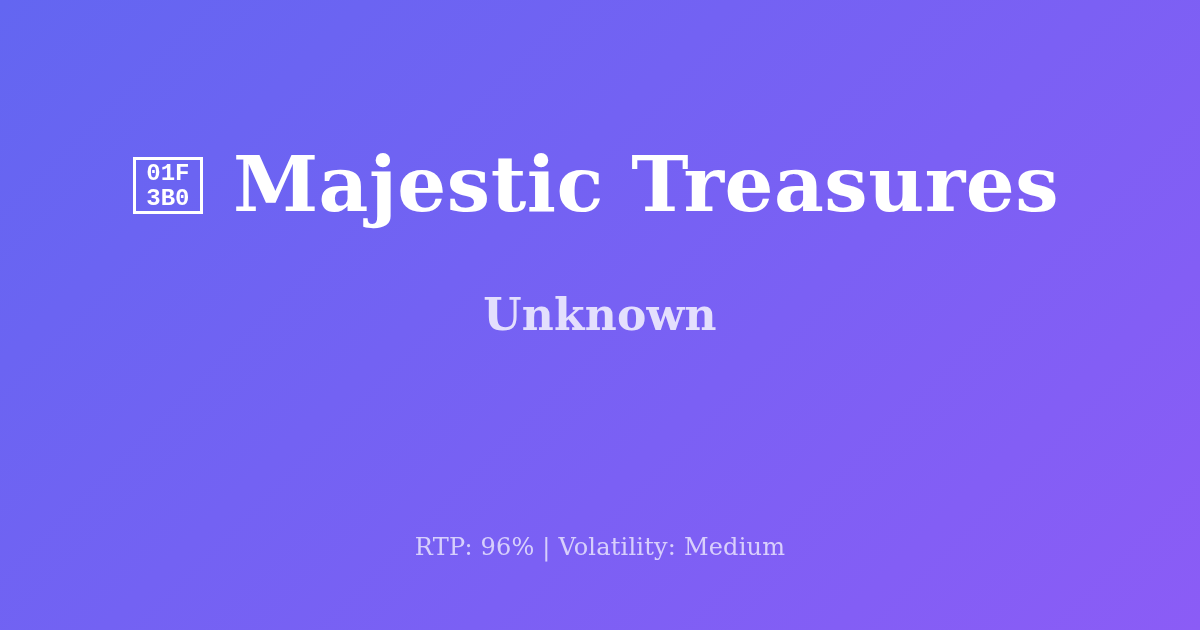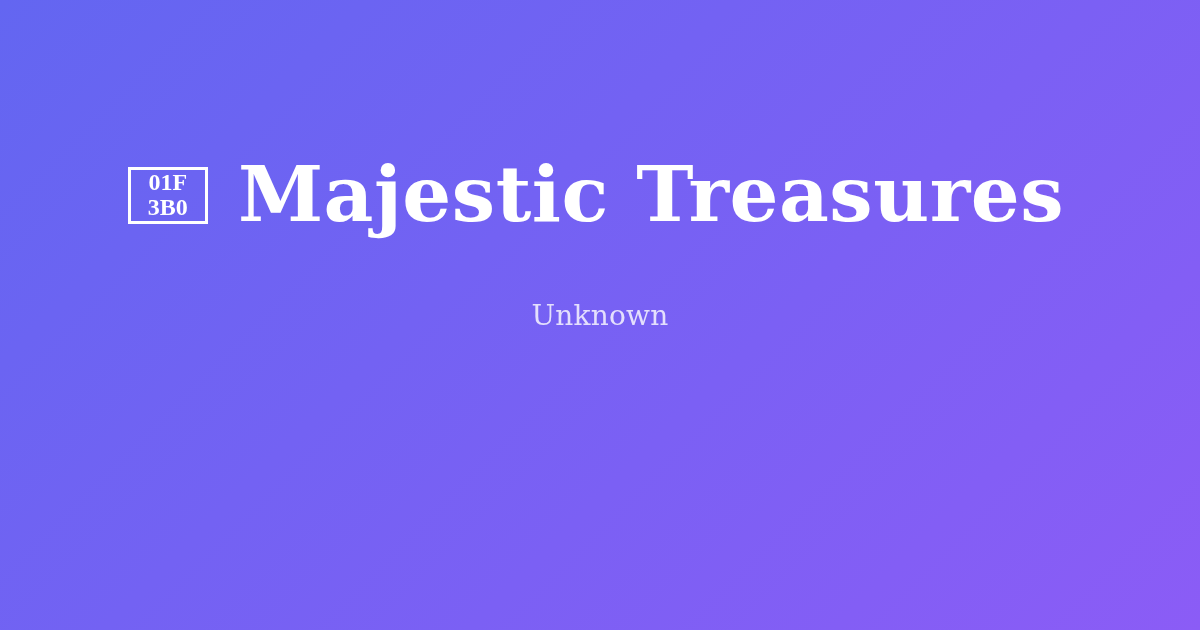--- a/index.html
+++ b/index.html
@@ -48,25 +48,25 @@
     gap: 22px;
     white-space: nowrap;
   }
 
   
   .tofu {
     display: inline-flex;
     flex-direction: column;
     align-items: center;
     justify-content: center;
-    width: 80px;
+    width: 70px;
     height: 57px;
     box-sizing: border-box;
     border: 3px solid #ffffff;
-    font-family: Liberation Serif, serif;
+    font-family: Liberation Mono, monospace;
     font-size: 24px;
     font-weight: 700;
     line-height: 25px;
     letter-spacing: 0px;
     color: #ffffff;
     flex: none;
     position: relative;
     top: 1px;
   }
 
@@ -81,22 +81,22 @@
     font-weight: 700;
     color: #ffffff;
     line-height: 1.05;
     letter-spacing: 0.5px;
     margin: 8px;
   }
 
   .provider {
     margin-top: 56px;
     font-family: "DejaVu Serif", "Liberation Serif", serif;
-    font-size: 28px;
-    font-weight: 400;
+    font-size: 44px;
+    font-weight: 700;
     color: rgba(255, 255, 255, 0.80);
     line-height: 1.2;
     letter-spacing: 0.2px;
   }
 
   .meta-line {
     position: absolute;
     left: 0;
     right: 0;
     bottom: 68px;
@@ -121,14 +121,15 @@
         <span class="hexrow">01F</span>
         <span class="hexrow">3B0</span>
       </span>
       <h1 class="game-title">Majestic Treasures</h1>
     </div>
 
     <div class="provider">Unknown</div>
 
   </div>
 
+  <div class="meta-line">RTP: 96% | Volatility: Medium</div>
 
 </div>
 
 </body></html>

